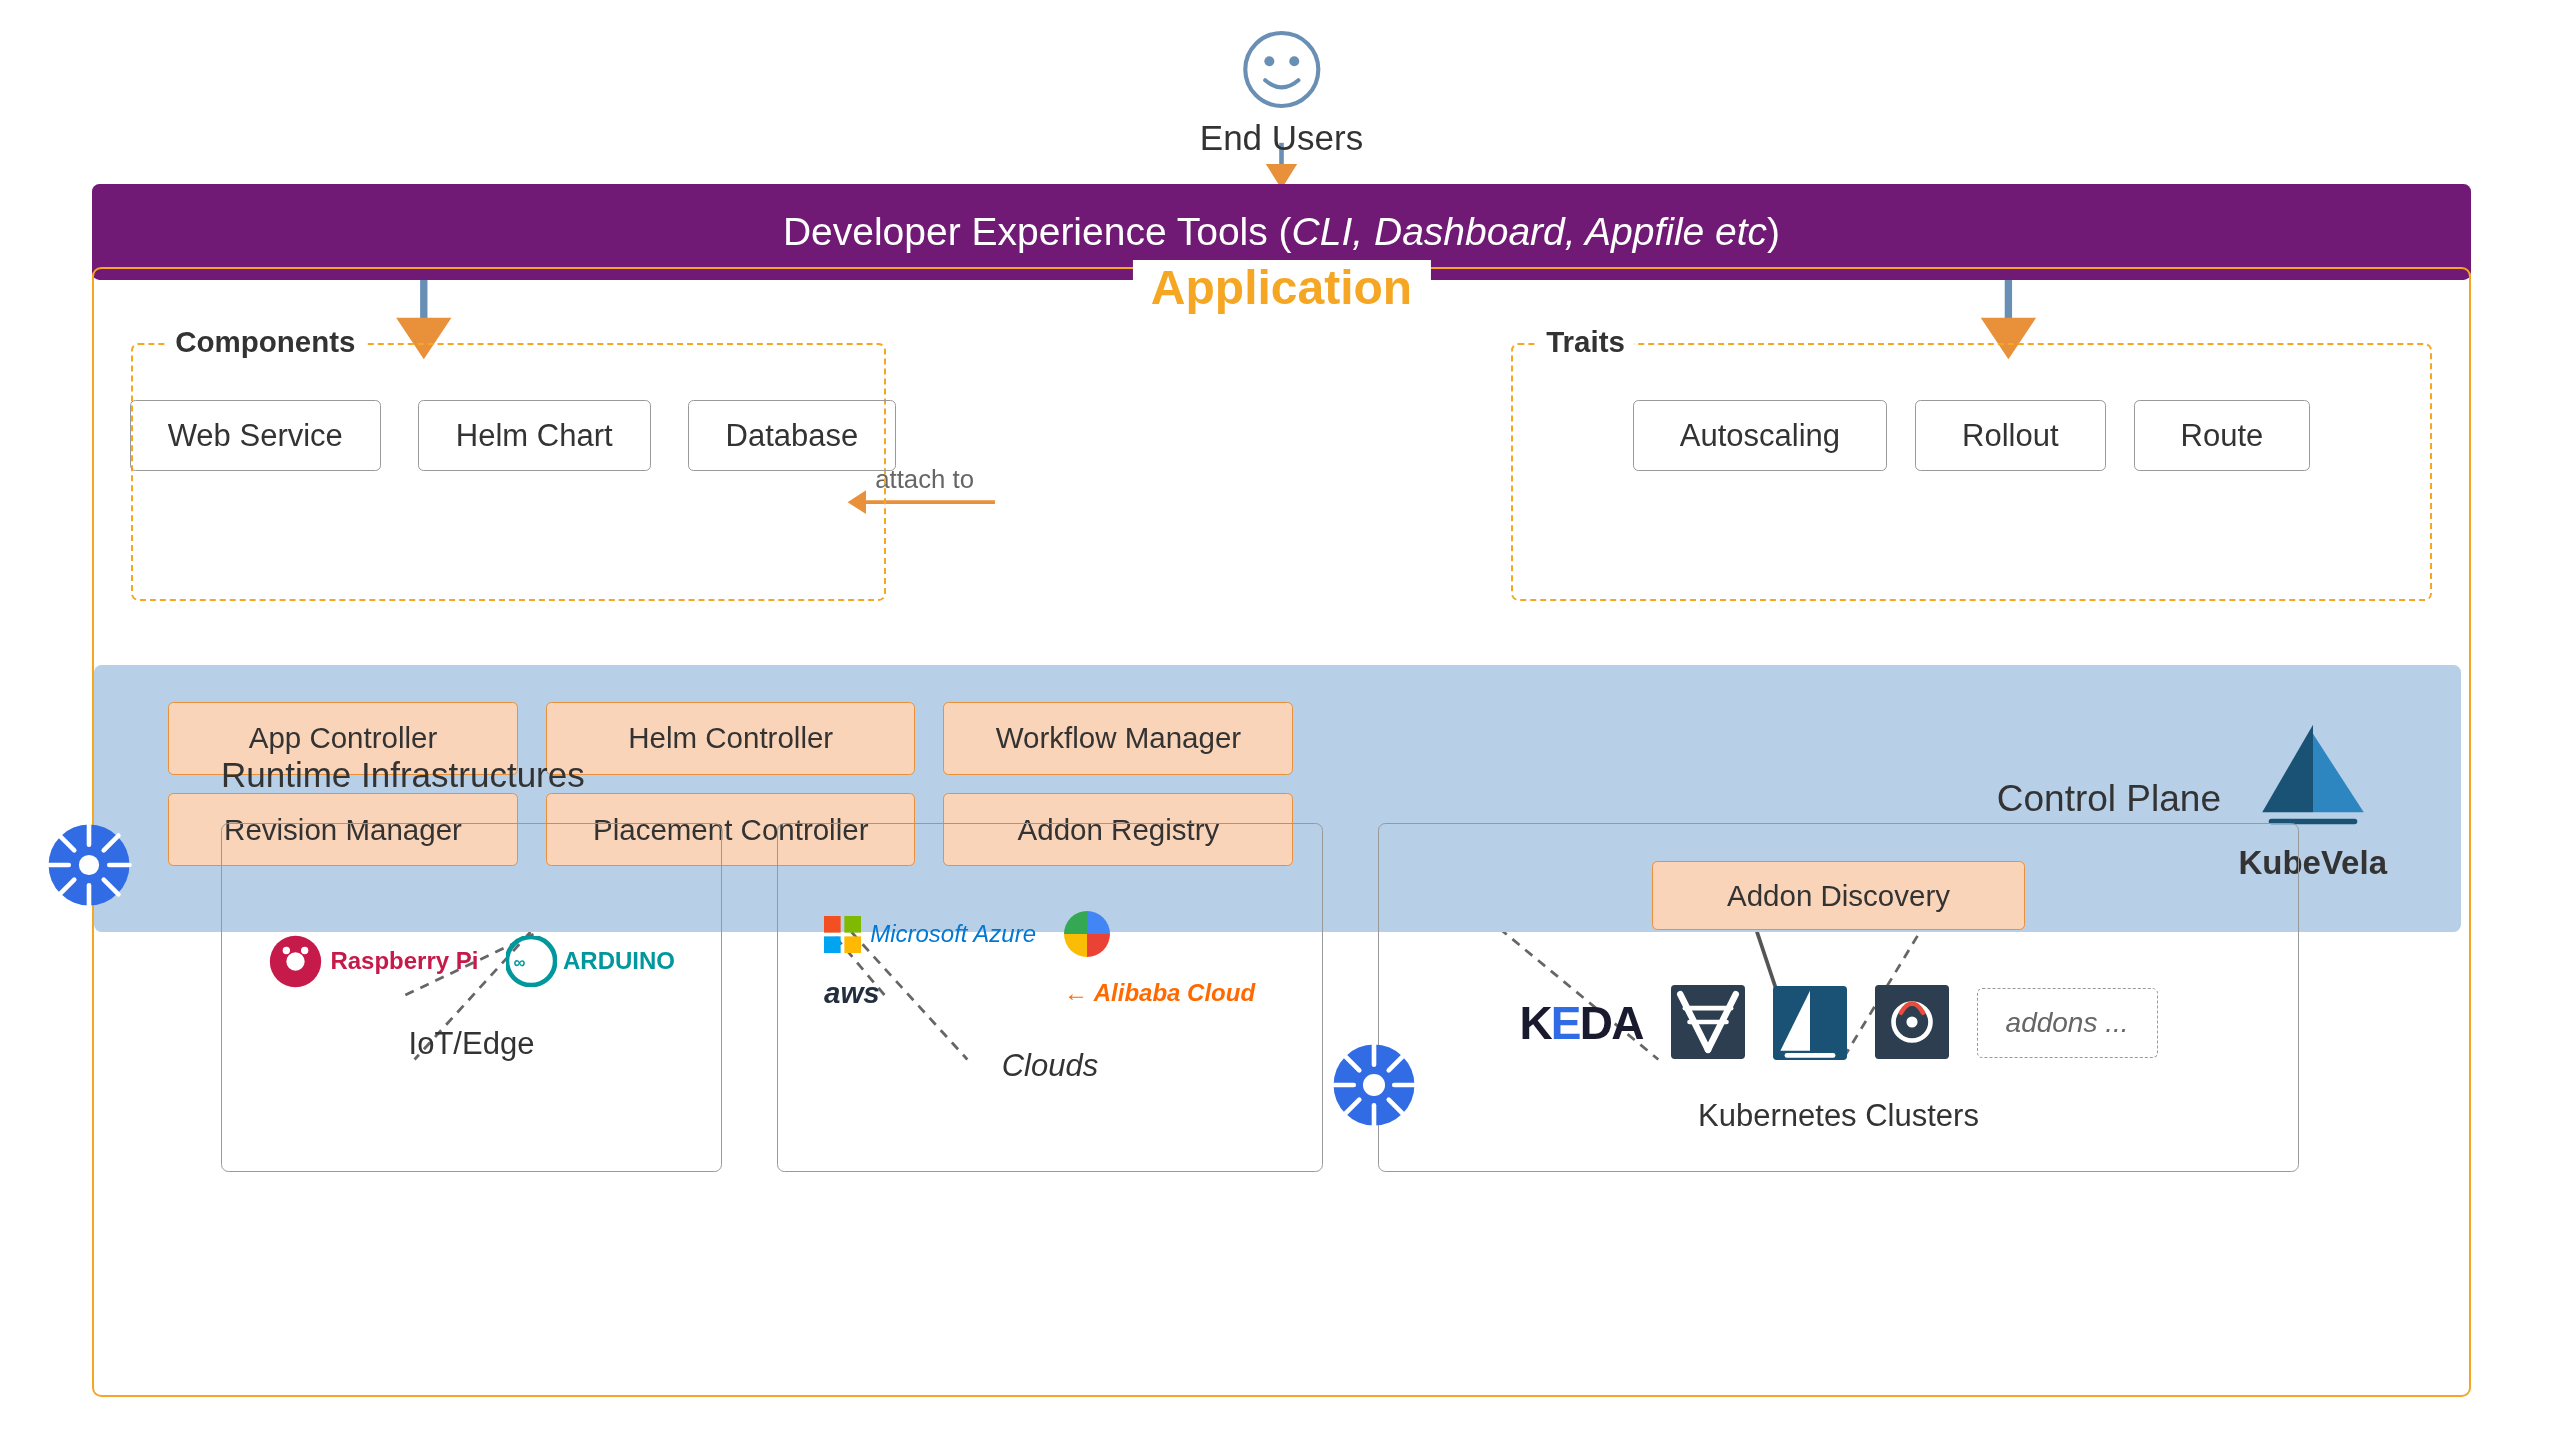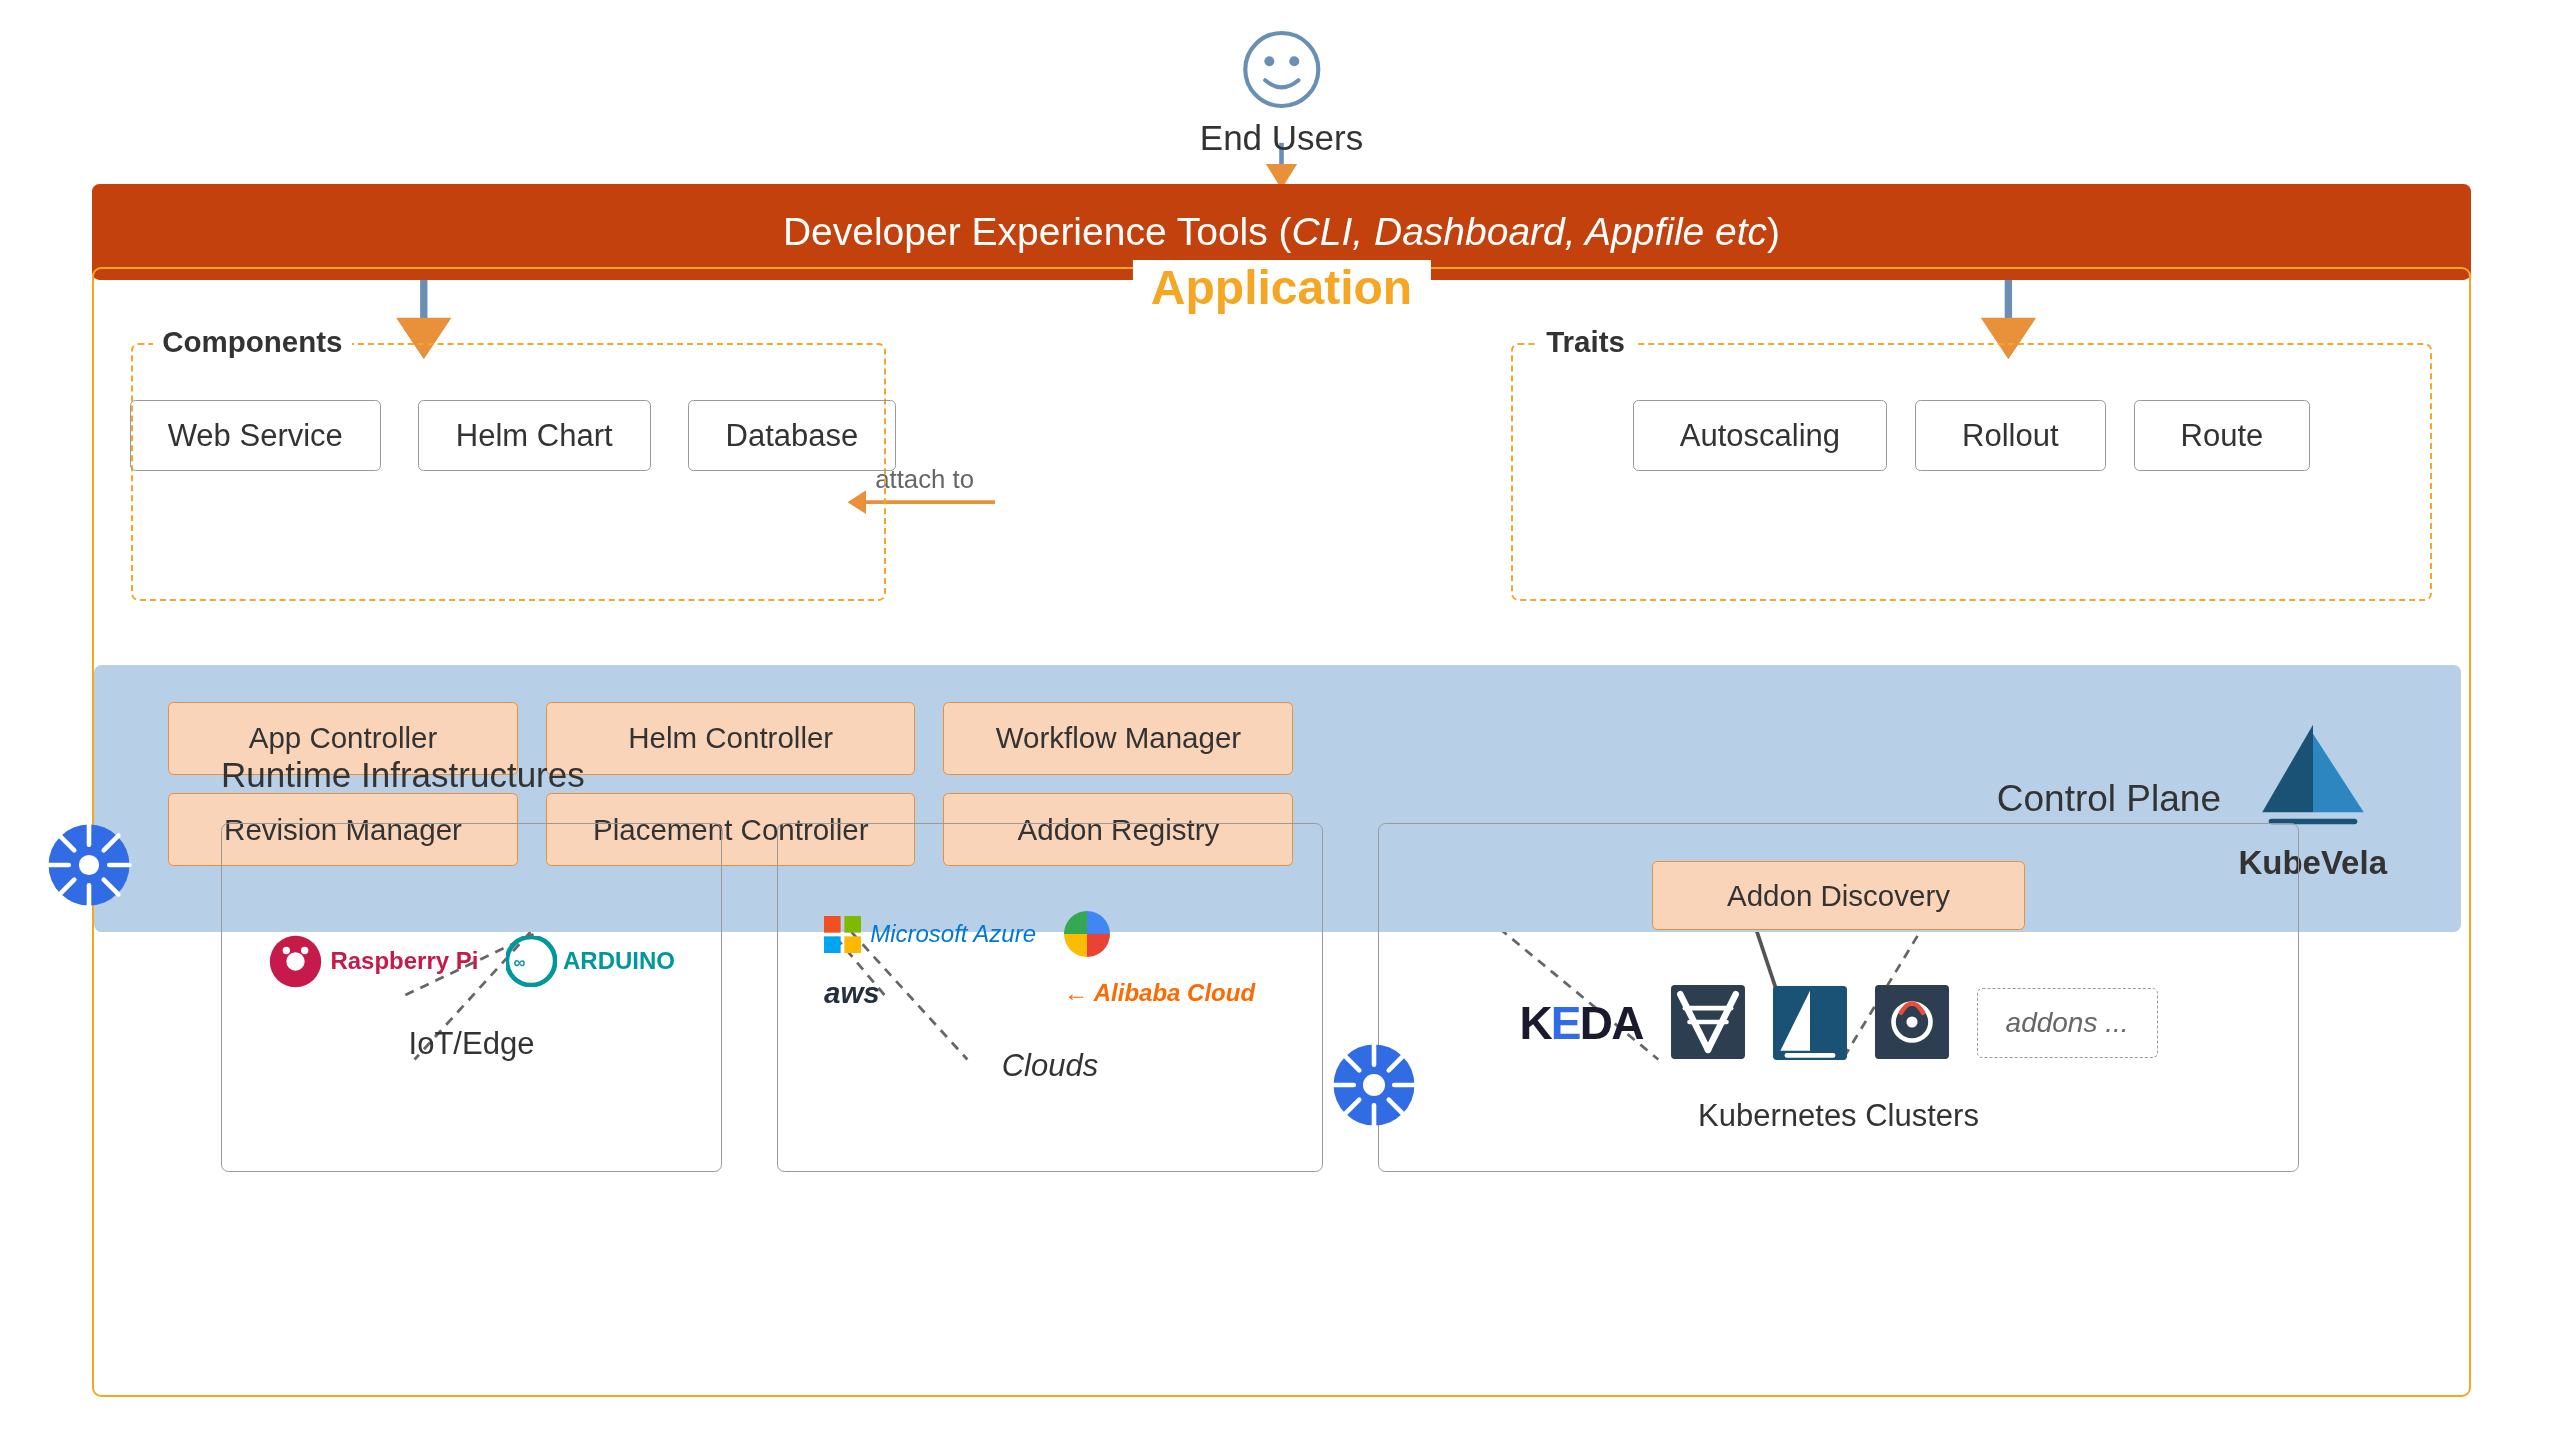--- a/index.html
+++ b/index.html
@@ -42,21 +42,21 @@
       color: #333;
       font-weight: 400;
     }
 
     
     .dev-exp-bar {
       position: absolute;
       top: 184px;
       left: 92px;
       right: 92px;
-      background: #c2410c;
+      background: #701a75;
       border-radius: 7.4px;
       padding: 26px 37px;
       text-align: center;
     }
 
     .dev-exp-bar-text {
       font-size: 39px;
       color: #fff;
       font-weight: 500;
     }
@@ -96,21 +96,21 @@
       left: 37px;
       width: 755px;
       height: 258px;
       border: 2.8px dashed #f5a623;
       border-radius: 7.4px;
     }
 
     .components-label {
       position: absolute;
       top: -20px;
-      left: 20px;
+      left: 33px;
       background: #fff;
       padding: 0 9.2px;
       font-size: 29.5px;
       font-weight: 700;
       color: #333;
     }
 
     .components-items {
       display: flex;
       gap: 28px;

